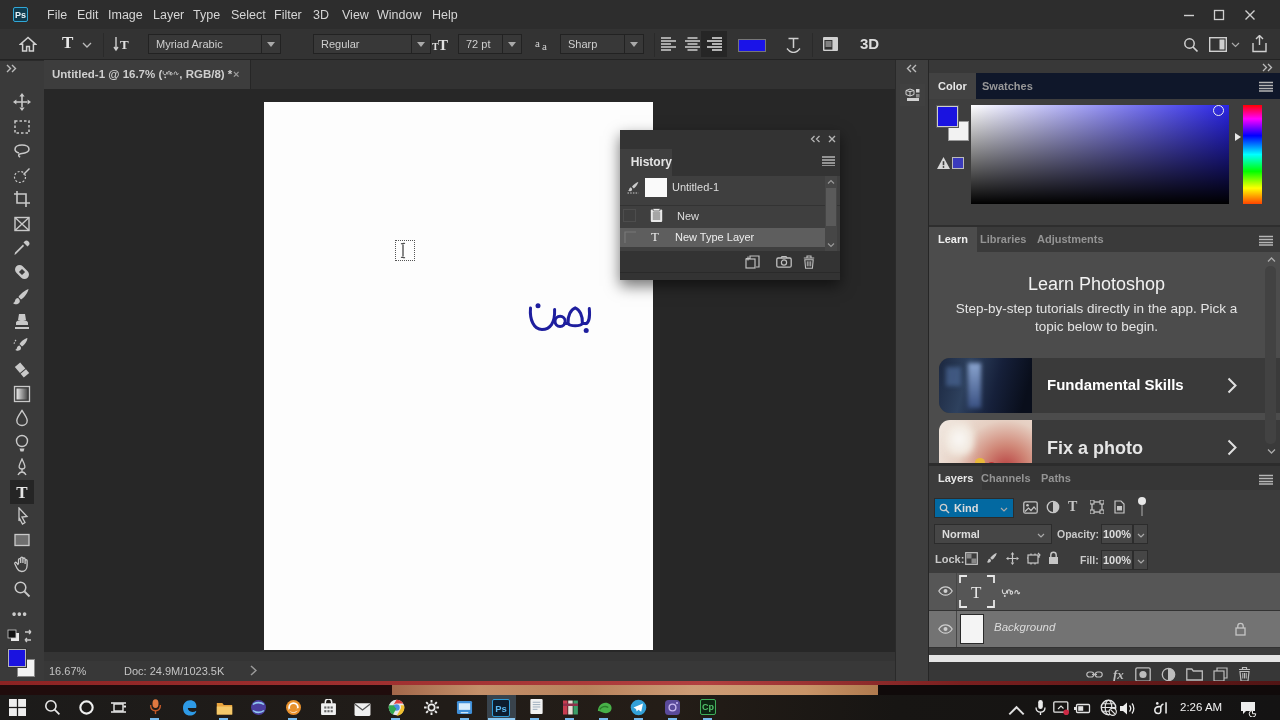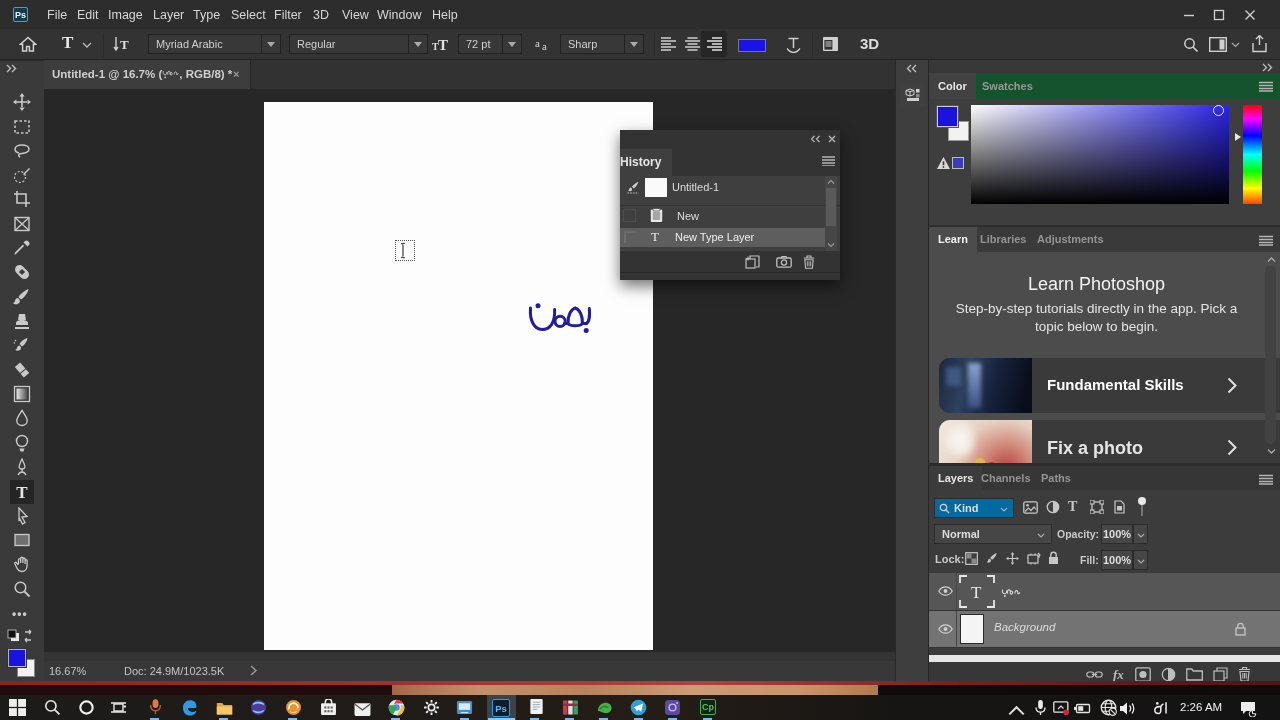--- a/index.html
+++ b/index.html
@@ -31,21 +31,21 @@
 
 #canvasarea{left:44px;top:89px;width:851px;height:572px;background:#272727}
 #canvasarea .botstrip{position:absolute;left:0;top:563px;width:851px;height:9px;background:#343434}
 #page{position:absolute;left:220px;top:13px;width:389px;height:548px;background:#fdfdfd}
 
 #statusbar{left:44px;top:661px;width:851px;height:20px;background:#383838;color:#c4c4c4;font-size:11px}
 
 #dock{left:895px;top:60px;width:33px;height:621px;background:#3e3e3e;border-left:1px solid #2a2a2a}
 
 #rightcol{left:928px;top:60px;width:352px;height:621px;background:#3e3e3e;border-left:1px solid #262626}
-.ptabs{position:absolute;left:0;width:352px;background:#14532d}
+.ptabs{position:absolute;left:0;width:352px;background:#0f172a}
 .ptab{position:absolute;top:0;height:100%;font-size:11px;padding:0 9px;line-height:26px}
 .hamb{position:absolute;right:8px;color:#bbb}
 .card{position:absolute;left:10px;width:356px;background:#3a3a3a;border-radius:11px;overflow:hidden}
 
 #history{left:620px;top:130px;width:220px;height:150px;background:#3f3f3f;
 box-shadow:0 6px 14px rgba(0,0,0,.55);z-index:40}
 
 #desktop{left:0;top:681px;width:1280px;height:14px;background:#1d0c0c}
 #taskbar{left:0;top:695px;width:1280px;height:25px;background:#1b1a19;z-index:50}
 .tico{position:absolute;top:3px;width:17px;height:17px}
@@ -82,21 +82,21 @@
     <div class="icn" style="left:62px;top:4px;font-size:17px;font-weight:bold;color:#e8e8e8;font-family:'Liberation Serif',serif">T</div>
     <svg class="icn" style="left:82px;top:13px" width="10" height="6" viewBox="0 0 10 6">
         <path d="M1 1l4 4 4-4" fill="none" stroke="#bbb" stroke-width="1.3"></path>
       </svg>
     <div style="position:absolute;left:103px;top:4px;width:1px;height:24px;background:#2a2a2a"></div>
     <svg class="icn" style="left:112px;top:6px" width="18" height="19" viewBox="0 0 18 19">
         <path d="M4 2v13M2 12l2 3 2-3" stroke="#cfcfcf" stroke-width="1.4" fill="none"></path>
         <text x="8" y="14" font-size="13" font-weight="bold" fill="#e0e0e0" font-family="Liberation Serif">T</text>
       </svg>
     <div class="fld" style="left:148px;width:133px">Myriad Arabic<span class="dd"></span></div>
-    <div class="fld" style="left:289px;width:139px">Regular<span class="dd"></span></div>
+    <div class="fld" style="left:313px;width:118px">Regular<span class="dd"></span></div>
     <svg class="icn" style="left:432px;top:8px" width="20" height="15" viewBox="0 0 20 15">
         <text x="0" y="13" font-size="10" fill="#e0e0e0" font-family="Liberation Serif" font-weight="bold">T</text>
         <text x="6" y="13" font-size="15" fill="#e0e0e0" font-family="Liberation Serif" font-weight="bold">T</text>
       </svg>
     <div class="fld" style="left:458px;width:64px">72 pt<span class="dd"></span></div>
     <svg class="icn" style="left:535px;top:8px" width="16" height="14" viewBox="0 0 16 14">
         <text x="0" y="10" font-size="11" fill="#d5d5d5" font-family="Liberation Serif">a</text>
         <text x="7" y="13" font-size="11" fill="#d5d5d5" font-family="Liberation Serif">a</text>
       </svg>
     <div class="fld" style="left:560px;width:84px">Sharp<span class="dd"></span></div>
@@ -513,21 +513,21 @@
   <div id="history" class="abs">
     <div style="position:absolute;left:0;top:0;width:220px;height:17px;background:#333">
       <svg style="position:absolute;left:190px;top:5px" width="11" height="8" viewBox="0 0 11 8">
           <path d="M4.5 1L1.5 4l3 3M9.5 1l-3 3 3 3" stroke="#b5b5b5" stroke-width="1.3" fill="none"></path>
         </svg>
       <svg style="position:absolute;left:208px;top:5px" width="8" height="8" viewBox="0 0 8 8">
           <path d="M1 1l6 6M7 1L1 7" stroke="#b5b5b5" stroke-width="1.4"></path>
         </svg>
     </div>
     <div style="position:absolute;left:0;top:17px;width:220px;height:29px;background:#333">
-      <div style="position:absolute;left:0;top:2px;width:52px;height:27px;background:#3f3f3f;color:#e4e4e4;font-size:12px;font-weight:bold;text-align:left;line-height:27px">History</div>
+      <div style="position:absolute;left:0;top:2px;width:52px;height:27px;background:#3f3f3f;color:#e4e4e4;font-size:12px;font-weight:bold;text-align:right;line-height:27px">History</div>
       <svg style="position:absolute;left:202px;top:9px" width="13" height="10" viewBox="0 0 13 10">
           <path d="M0 1h13M0 4h13M0 7h13M0 10h13" stroke="#b5b5b5" stroke-width="1.3"></path>
         </svg>
     </div>
     <div style="position:absolute;left:0;top:46px;width:220px;height:75px;background:#3f3f3f">
       <svg style="position:absolute;left:6px;top:5px" width="14" height="13" viewBox="0 0 14 13">
           <path d="M12 1c-2 .7-4.8 2.8-6 4.7l1.8 1.8C9.7 6 11.5 3.5 12.3 1.2z" fill="#ccc"></path>
           <path d="M5 6.5c-.9 0-1.7.7-1.8 1.7-.1.7-.6 1.2-1.2 1.4.8.9 3 1.2 3.9-.3.5-.9.2-2-.9-2.8z" fill="#ccc"></path>
           <path d="M1.5 12h11" stroke="#ccc" stroke-width="1.2" stroke-dasharray="1.5 1.2"></path>
         </svg>

